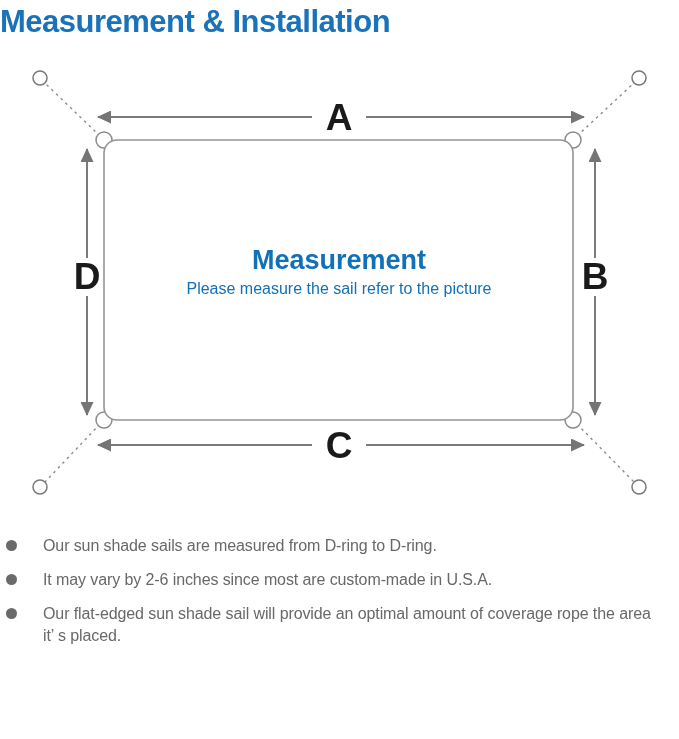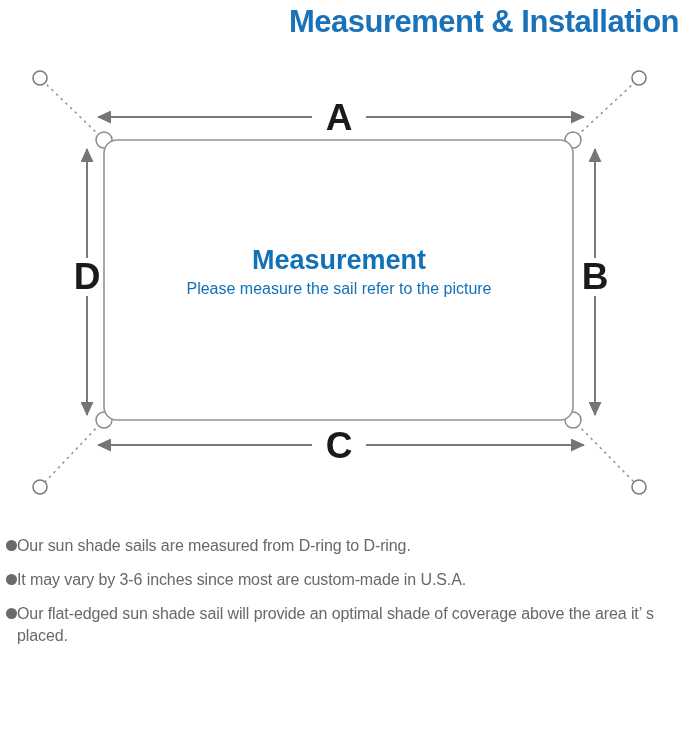--- a/index.html
+++ b/index.html
@@ -13,21 +13,21 @@
     background: #ffffff;
     overflow: hidden;
   }
 
   .page-title {
     position: absolute;
     top: 4px;
     left: 0;
     width: 100%;
     margin: 0;
-    text-align: right;
+    text-align: left;
     font-size: 31px;
     font-weight: bold;
     letter-spacing: -0.5px;
     color: #1a72b9;
   }
 
   .diagram-svg {
     position: absolute;
     top: 55px;
     left: 0;
@@ -53,21 +53,21 @@
 
   .notes {
     position: absolute;
     top: 535px;
     left: 6px;
     right: 14px;
   }
   .note {
     display: flex;
     align-items: flex-start;
-    gap: 0;
+    gap: 26px;
     margin-bottom: 12px;
   }
   .bullet-dot {
     flex: 0 0 auto;
     width: 11px;
     height: 11px;
     margin-top: 5px;
     border-radius: 50%;
     background: #6a6a6a;
   }
@@ -130,21 +130,21 @@
     <text x="339" y="233" text-anchor="middle" dominant-baseline="central" class="center-sub">Please measure the sail refer to the picture</text>
   </svg>
 
   <section class="notes">
     <div class="note">
       <span class="bullet-dot"></span>
       <p>Our sun shade sails are measured from D-ring to D-ring.</p>
     </div>
     <div class="note">
       <span class="bullet-dot"></span>
-      <p>It may vary by 3-6 inches since most are custom-made in U.S.A.</p>
+      <p>It may vary by 2-6 inches since most are custom-made in U.S.A.</p>
     </div>
     <div class="note">
       <span class="bullet-dot"></span>
-      <p>Our flat-edged sun shade sail will provide an optimal shade of coverage above the area it’ s placed.</p>
+      <p>Our flat-edged sun shade sail will provide an optimal amount of coverage rope the area it’ s placed.</p>
     </div>
   </section>
 
 </div>
 
 </body></html>

